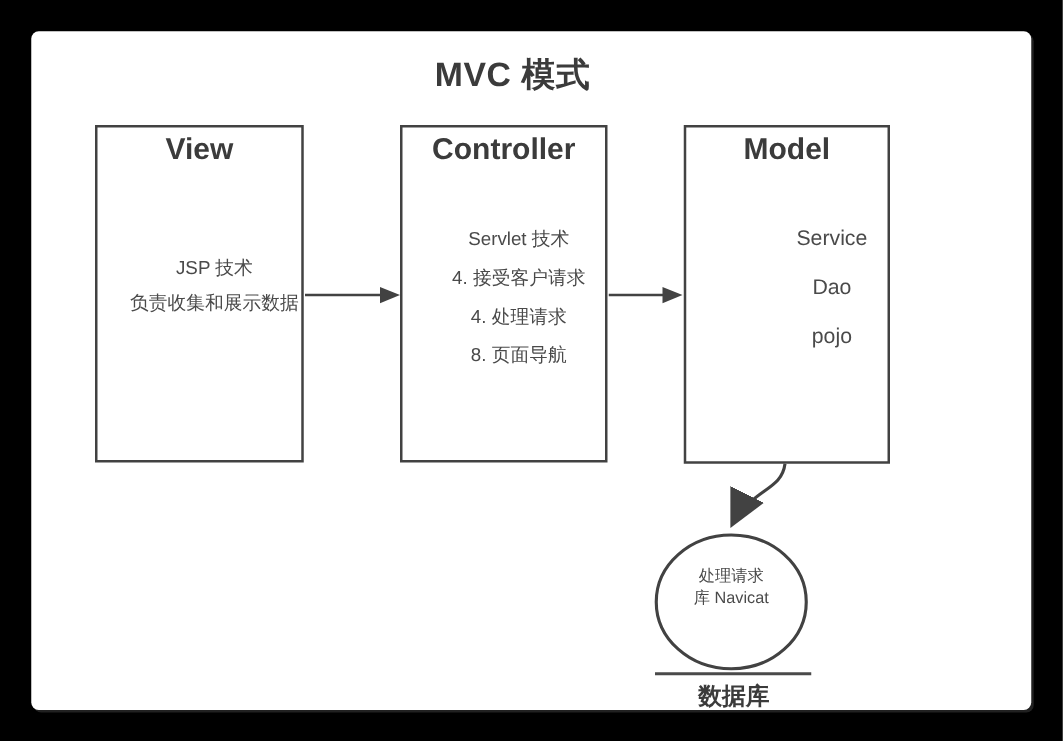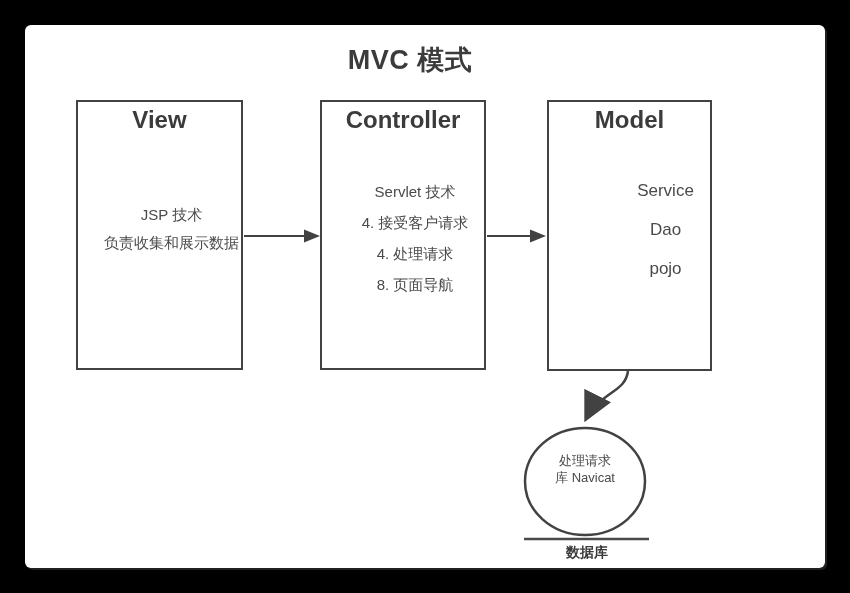--- a/index.html
+++ b/index.html
@@ -88,21 +88,21 @@
     text-align: center;
     font-size: 13px;
     line-height: 17px;
     color: var(--text);
   }
   .db-caption {
     position: absolute;
     left: 525px; top: 544px;
     width: 124px;
     text-align: center;
-    font-size: 14px;
+    font-size: 19px;
     font-weight: bold;
     color: var(--title-text);
   }
 </style>
 </head>
 <body>
 
 <div class="stage">
   <div class="canvas"></div>
 

